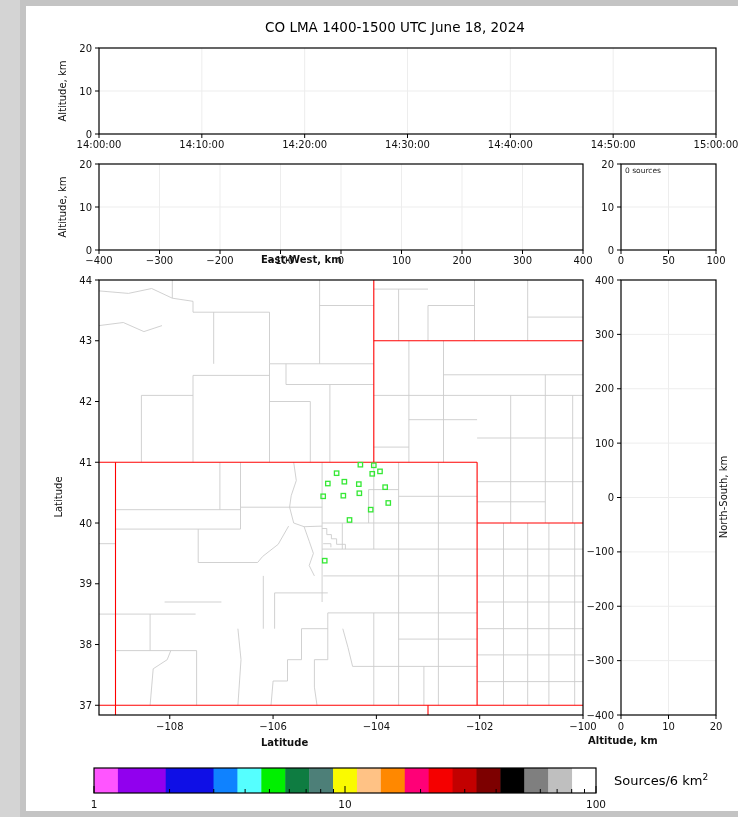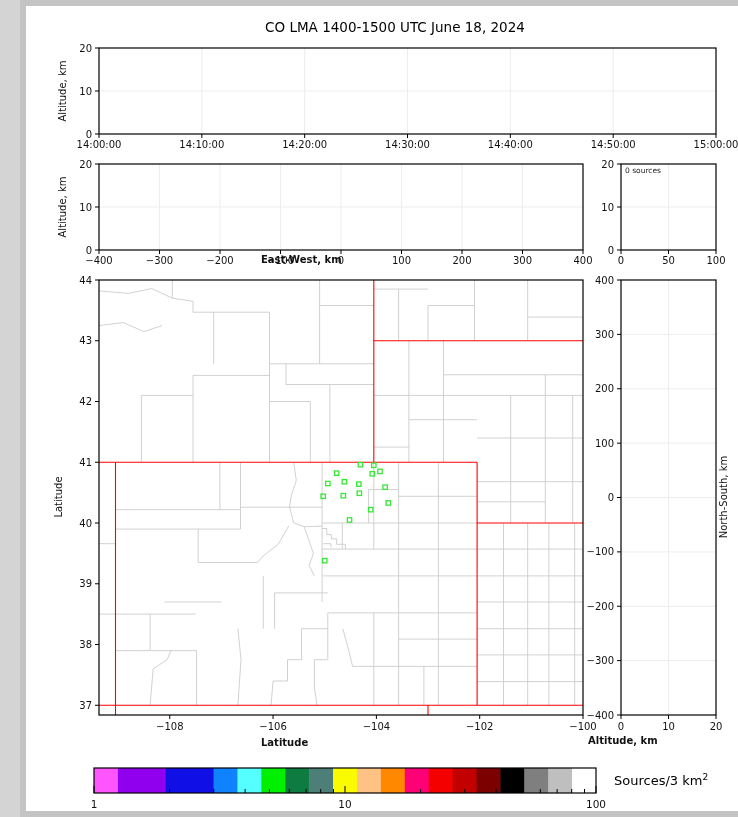--- a/index.html
+++ b/index.html
@@ -344,14 +344,14 @@
     </svg>
 
   <div class="abs vlabel axlabel" style="left:-24px;top:77px">Altitude, km</div>
   <div class="abs vlabel axlabel" style="left:-24px;top:193px">Altitude, km</div>
   <div class="abs hlabel axlabel" style="left:235px;top:248px;width:160px">East-West, km</div>
   <div class="abs vlabel axlabel" style="left:-28px;top:483px">Latitude</div>
   <div class="abs hlabel axlabel" style="left:235px;top:731px;width:160px">Latitude</div>
   <div class="abs vlabel axlabel" style="left:637px;top:483px">North-South, km</div>
   <div class="abs hlabel axlabel" style="left:562px;top:729px;width:160px">Altitude, km</div>
   <div class="abs annot" style="left:599px;top:160px">0 sources</div>
-  <div class="abs cblabel" style="left:588px;top:766px"><span>Sources/3 km</span><sup>2</sup></div>
+  <div class="abs cblabel" style="left:588px;top:766px"><span>Sources/6 km</span><sup>2</sup></div>
 </div>
 
 </body></html>

